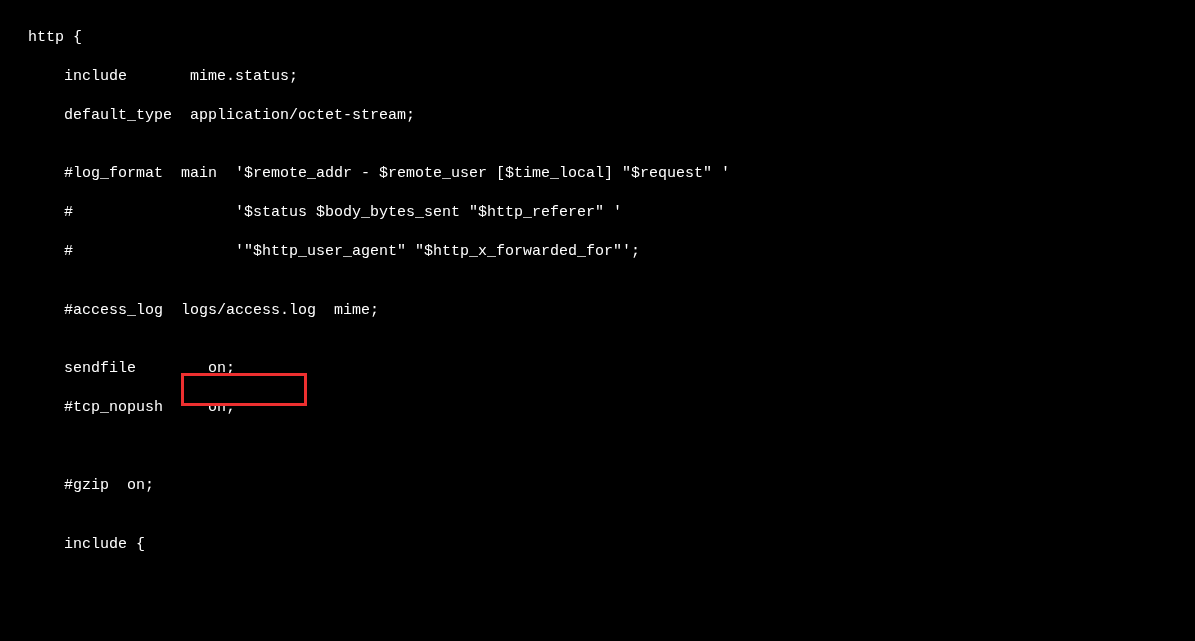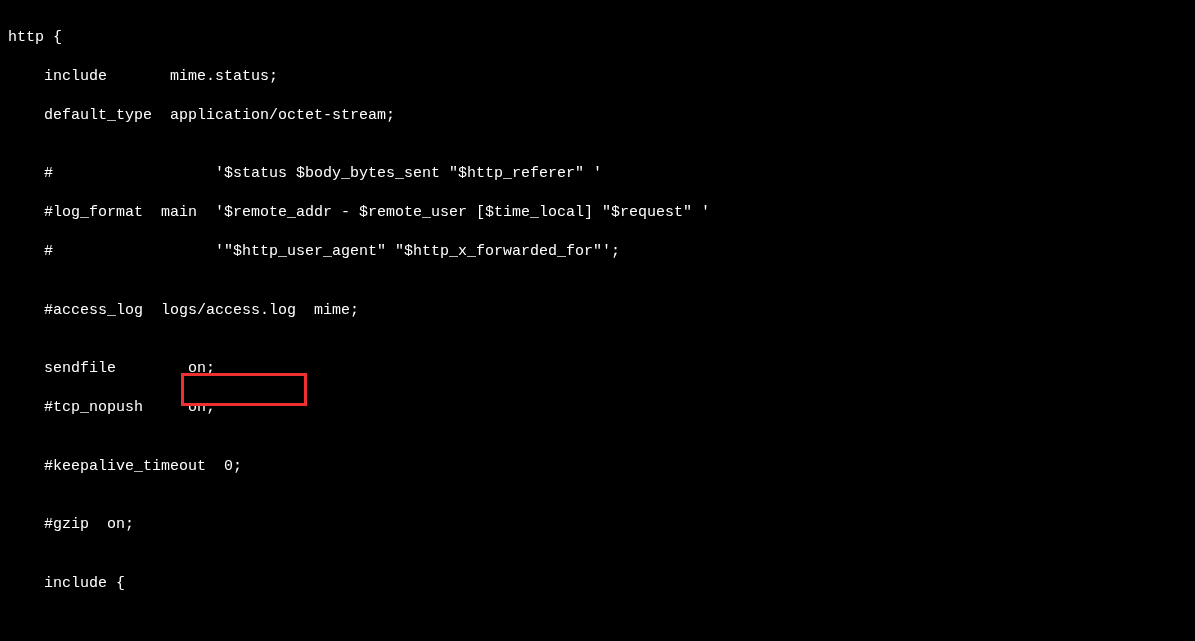--- a/index.html
+++ b/index.html
@@ -22,40 +22,40 @@
       white-space: pre;
       position: relative;
     }
     .highlight-box {
       position: absolute;
       border: 3px solid #ee3030;
       pointer-events: none;
     }
     .line {
       display: block;
+      margin-left: 20px;
     }
   </style>
 </head>
 <body>
 
 <div class="code-container">
 <span class="line">http {</span>
 <span class="line">    include       mime.status;</span>
 <span class="line">    default_type  application/octet-stream;</span>
 <span class="line"></span>
+<span class="line">    #log_format  main  '$remote_addr - $remote_user [$time_local] "$request" '</span>
 <span class="line">    #                  '$status $body_bytes_sent "$http_referer" '</span>
-<span class="line">    #log_format  main  '$remote_addr - $remote_user [$time_local] "$request" '</span>
 <span class="line">    #                  '"$http_user_agent" "$http_x_forwarded_for"';</span>
 <span class="line"></span>
 <span class="line">    #access_log  logs/access.log  mime;</span>
 <span class="line"></span>
 <span class="line">    sendfile        on;</span>
 <span class="line">    #tcp_nopush     on;</span>
 <span class="line"></span>
-<span class="line">    #keepalive_timeout  0;</span>
 <span class="line"></span>
 <span class="line">    #gzip  on;</span>
 <span class="line"></span>
 <span class="line">    include {</span>
 
 
 <span class="line"></span>
 
 <span class="line"></span>
 

